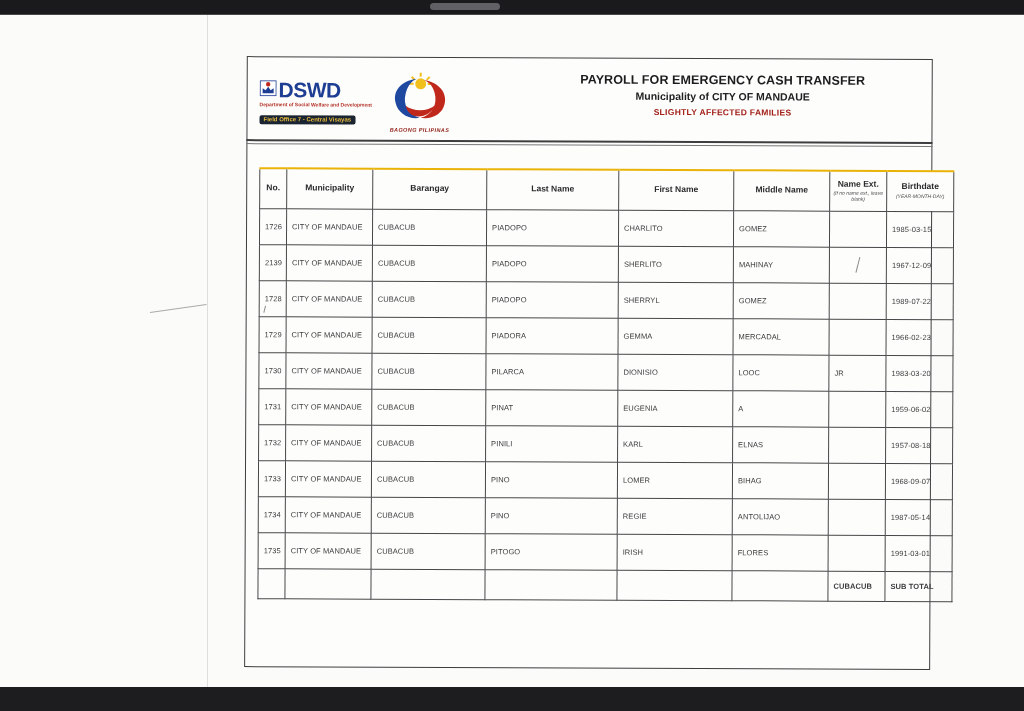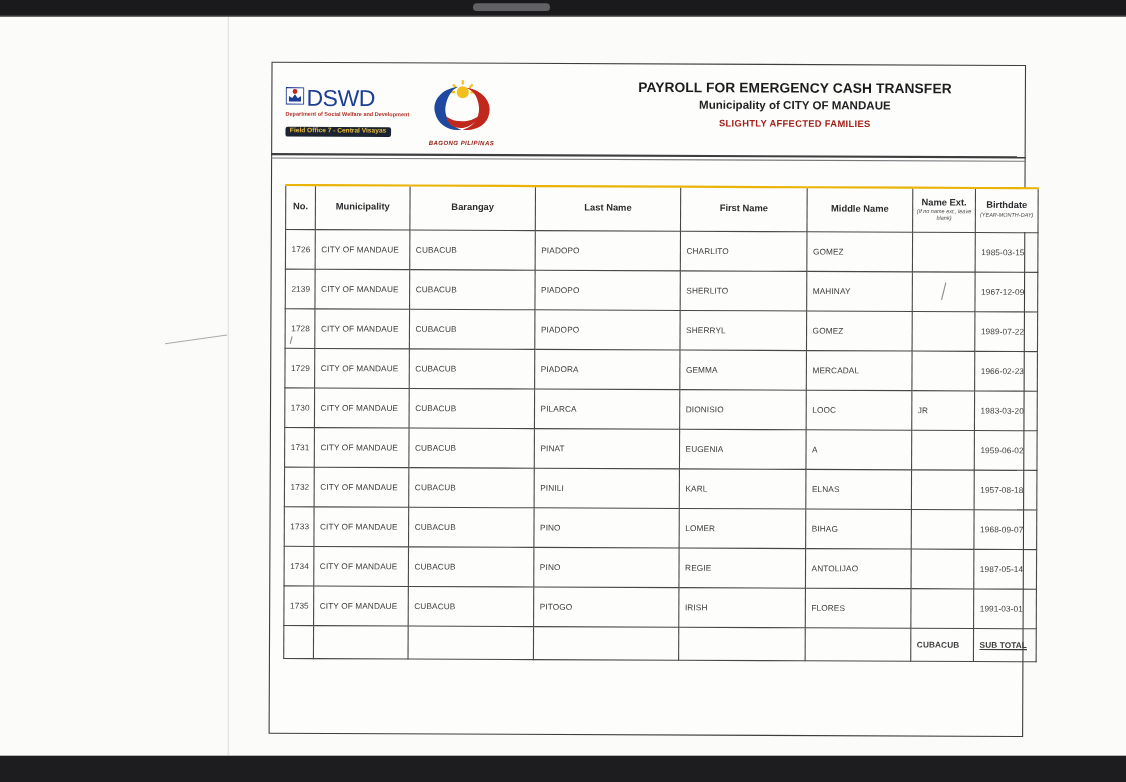--- a/index.html
+++ b/index.html
@@ -27,21 +27,21 @@
               transform:rotate(0.25deg); transform-origin:30% 30%; }
 
   
   .doc-header { position:absolute; left:0; top:0; width:100%; height:82px; }
   .header-divider  { position:absolute; left:-1px; right:-1px; top:82px; height:1.5px; background:#3e3e40; }
   .header-divider2 { position:absolute; left:-1px; right:-1px; top:86px; height:1px;  background:#77777a; }
 
   .logos { position:absolute; left:12px; top:22px; display:flex; align-items:flex-start; gap:16px; }
   .dswd-block { width:112px; }
   .dswd-top { display:flex; align-items:center; gap:2px; }
-  .dswd-acronym { color:#1e3e94; font-weight:400; font-size:21px; letter-spacing:-0.5px; line-height:1; }
+  .dswd-acronym { color:#1e3e94; font-weight:700; font-size:21px; letter-spacing:-0.5px; line-height:1; }
   .dswd-dept { color:#b23127; font-size:5px; font-weight:700; white-space:nowrap; margin-top:1px; }
   .dswd-badge { display:inline-block; background:#1b2531; color:#e8bb3f; font-size:6px;
                 font-weight:700; padding:1.5px 4px; border-radius:2px; margin-top:2px; white-space:nowrap; }
   .bagong-block { text-align:center; margin-top:-8px; }
   .bagong-label { color:#8f1d14; font-size:5.5px; font-weight:700; font-style:italic;
                   letter-spacing:0.4px; margin-top:1px; white-space:nowrap; }
 
   .titles { position:absolute; left:270px; top:14px; width:410px; text-align:center; }
   .doc-title    { font-size:12.5px; font-weight:700; color:#1c1c1e; letter-spacing:0.1px; }
   .doc-subtitle { font-size:10.5px; font-weight:700; color:#222224; margin-top:3px; }
@@ -56,25 +56,25 @@
                      border-top:2px solid #eab308; background:#fdfdfb; }
   table.payroll th .note { display:block; font-size:5px; font-style:italic; font-weight:400;
                            color:#4a4a4c; margin-top:2px; }
   table.payroll td { height:36px; font-size:7.5px; color:#3c3c3e; vertical-align:middle;
                      padding-left:5px; text-align:left; position:relative;
                      letter-spacing:0.1px; }
   td.col-no        { text-align:center; padding-left:0; font-size:8px; }
   td.col-birthdate { text-align:center; padding-left:0; font-size:8px; }
   .col-no{width:27px} .col-municipality{width:86px} .col-barangay{width:114px}
   .col-last_name{width:132px} .col-first_name{width:115px} .col-middle_name{width:96px}
-  .col-name_ext{width:57px} .col-birthdate{width:57px}
+  .col-name_ext{width:57px} .col-birthdate{width:67px}
 
   tr.subtotal-row td { height:30px; }
   td.subtotal-barangay { text-align:center; padding-left:0; font-weight:700; font-size:8px; color:#2d2d2f; }
-  td.subtotal-label    { text-align:center; padding-left:0; font-weight:700; font-size:8.5px; color:#232325;text-decoration:underline; }
+  td.subtotal-label    { text-align:center; padding-left:0; font-weight:700; font-size:8.5px; color:#232325; }
 
   .slash-mark { position:absolute; left:50%; top:50%; width:1px; height:16px;
                 background:#8a8a86; transform:translate(-50%,-50%) rotate(14deg); }
   .slash-mark.small { height:7px; left:20%; top:82%; }
 </style>
 </head>
 <body>
 
 <div class="stage">
 

